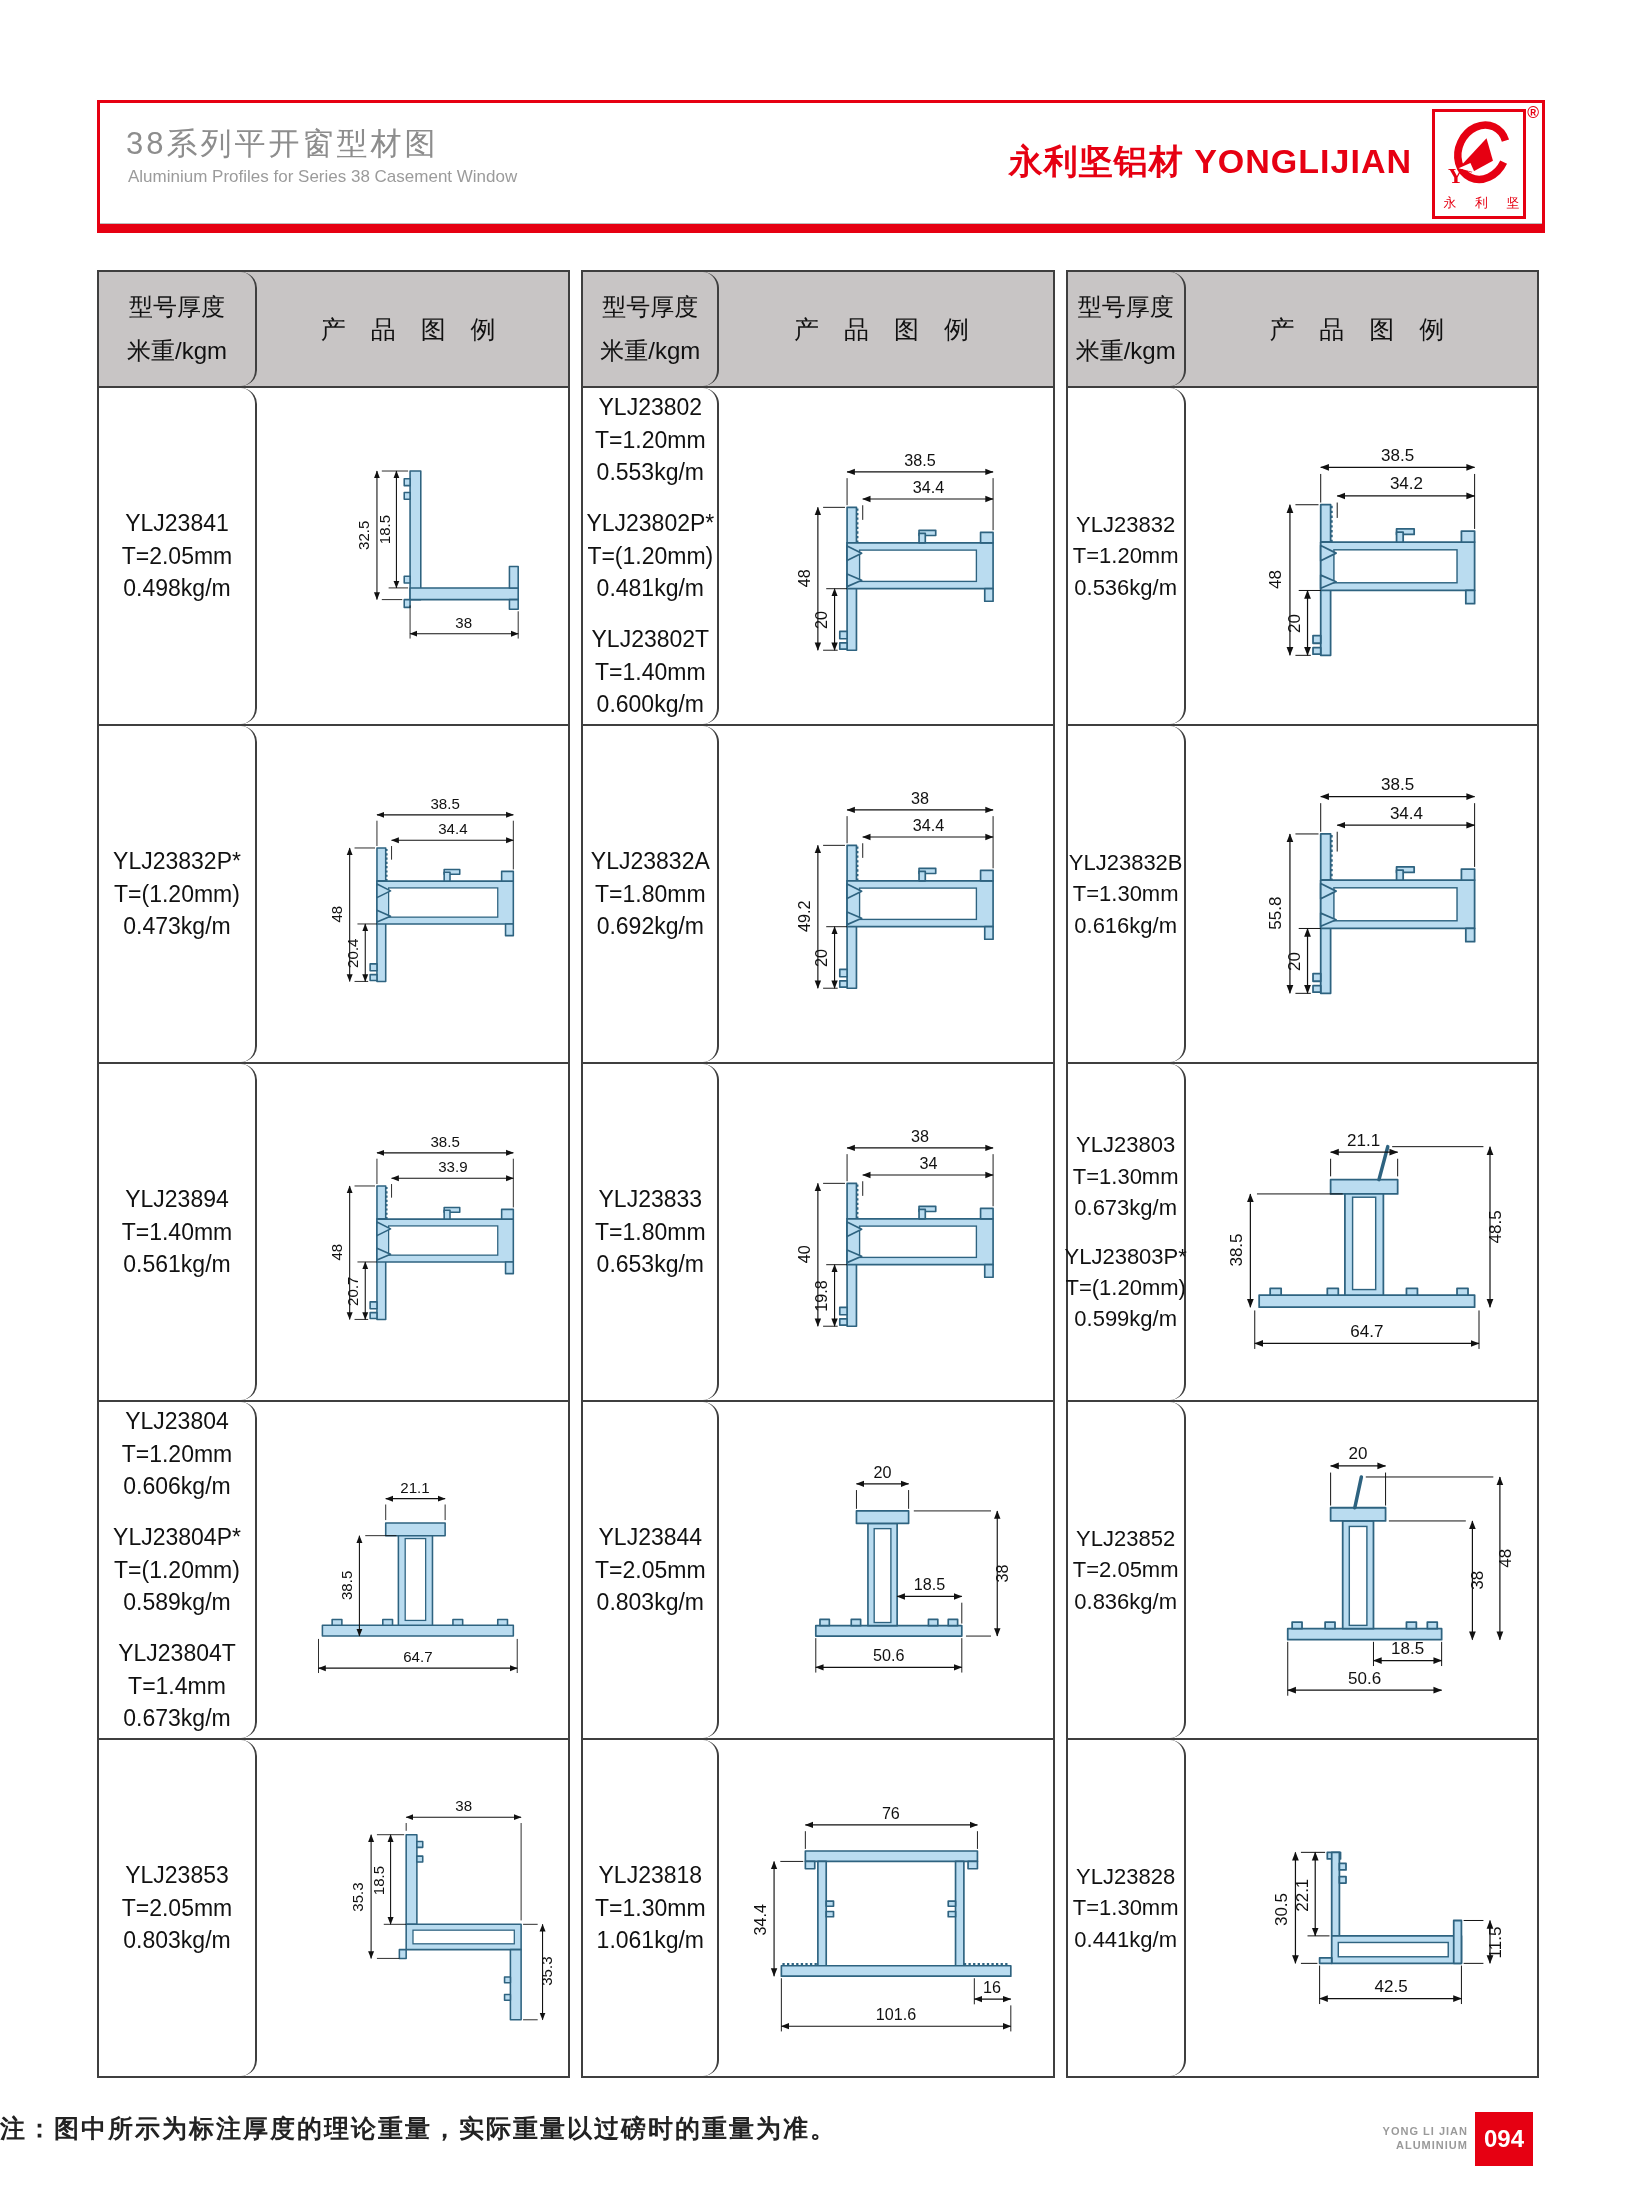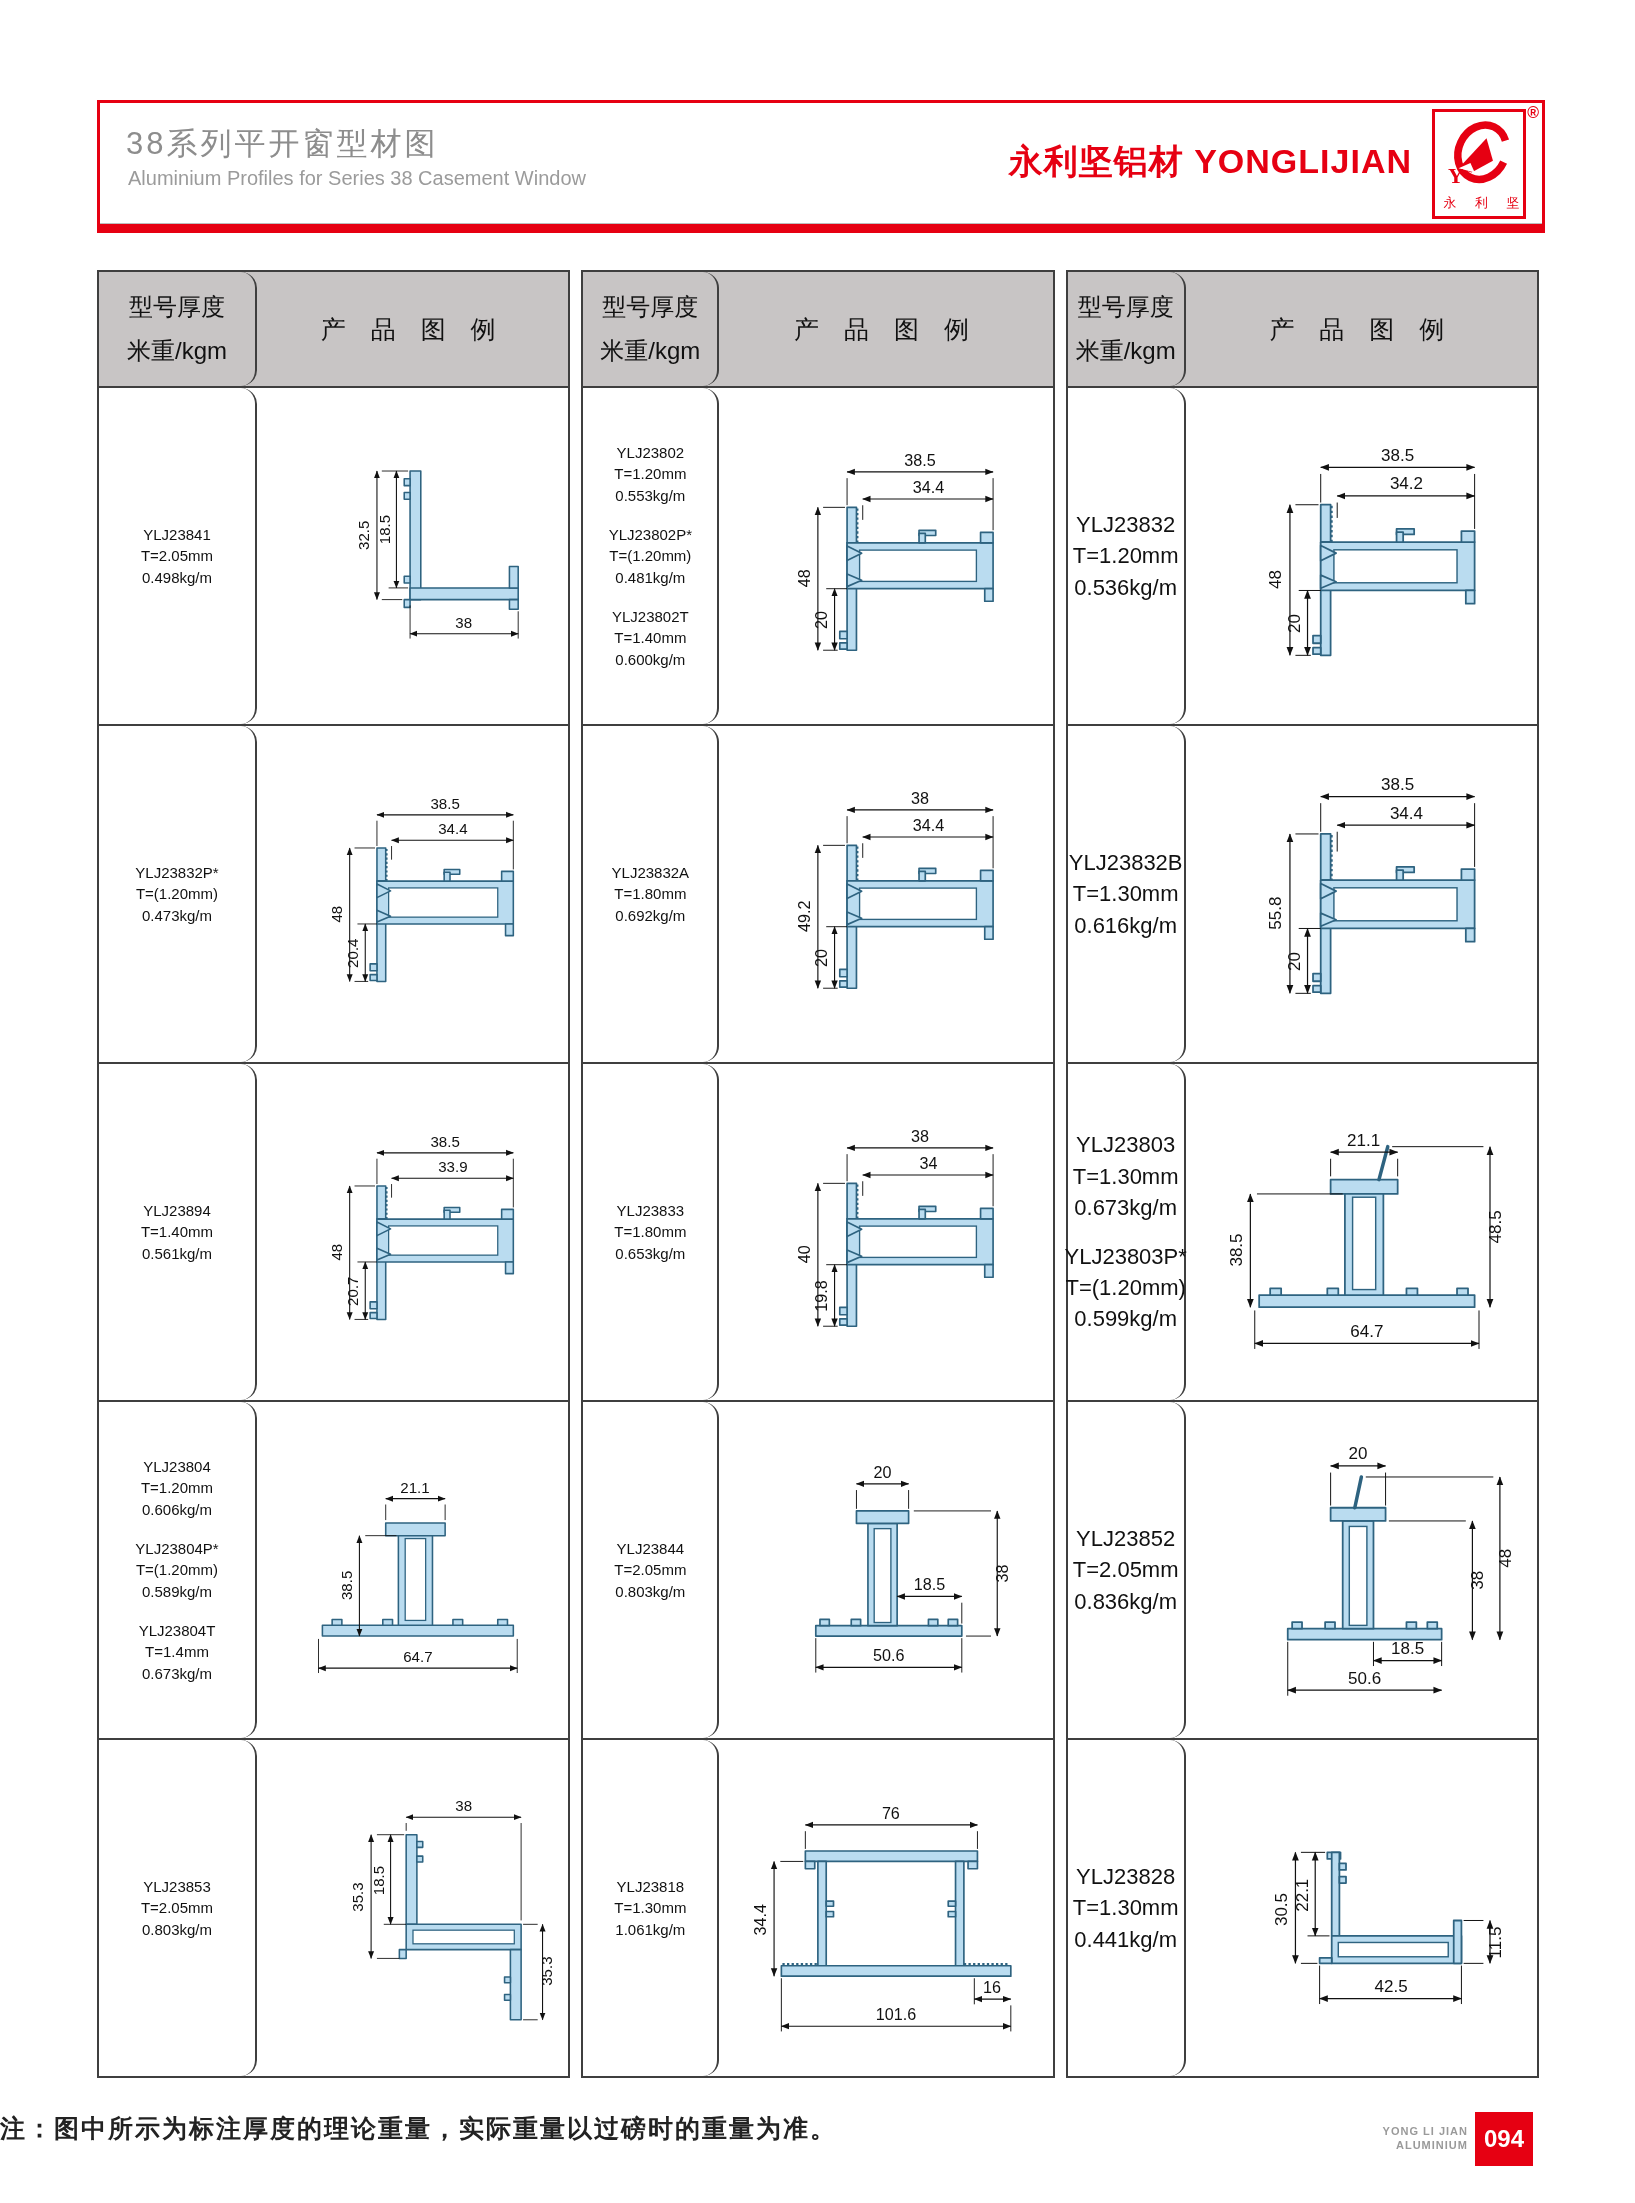--- a/index.html
+++ b/index.html
@@ -4,42 +4,42 @@
 <style>
   html,body{margin:0;padding:0;}
   body{width:1635px;height:2203px;position:relative;background:#fff;
        font-family:"Liberation Sans",sans-serif;color:#1a1a1a;}
 
   
   .header-box{position:absolute;left:97px;top:100px;width:1442px;height:121px;
               border:3px solid #e60012;border-bottom:9px solid #e60012;background:#fff;}
   .hairline{position:absolute;left:0;right:0;bottom:0;height:1px;background:#bdbdbd;}
   .title-zh{position:absolute;left:26px;top:20px;font-size:31px;color:#8d8d8d;letter-spacing:3px;}
-  .title-en{position:absolute;left:28px;top:64px;font-size:20px;color:#9b9b9b;}
+  .title-en{position:absolute;left:28px;top:64px;font-size:17px;color:#9b9b9b;}
   .brand{position:absolute;right:130px;top:36px;font-size:34px;font-weight:bold;color:#e60012;letter-spacing:1px;white-space:nowrap;}
   .logo{position:absolute;right:16px;top:6px;width:88px;height:104px;border:3px solid #e60012;background:#fff;}
   .logo svg{width:100%;height:100%;display:block;}
   .reg{position:absolute;right:-16px;top:-8px;font-size:16px;color:#e60012;font-weight:bold;}
 
   
   .table-wrap{position:absolute;left:97px;top:270px;width:1442px;display:flex;gap:11px;}
   .tgroup{flex:1;border:2px solid #3f3f3f;background:#fff;}
   .g-head{display:flex;height:114px;background:#c8c5c5;border-bottom:2px solid #3f3f3f;}
   .g-row{display:flex;height:336px;border-bottom:2px solid #3f3f3f;}
   .g-row:last-child{border-bottom:none;}
   .lab{border-right:2px solid #3f3f3f;display:flex;flex-direction:column;justify-content:center;
        align-items:center;text-align:center;flex:0 0 auto;border-radius:16px;}
   .g1 .lab{width:156px;}  .g2 .lab{width:134px;}  .g3 .lab{width:116px;}
   .g3 .mline{font-size:22px;}
   .drw{flex:1;display:flex;align-items:center;justify-content:center;overflow:hidden;}
   .drw svg{width:97%;max-height:330px;}
   .hd-lab{display:flex;flex-direction:column;gap:12px;font-size:24px;color:#111;}
   .hd-drw{font-size:25px;letter-spacing:9px;color:#111;}
   .mblock{margin:9px 0;}
-  .mline{font-size:15px;line-height:1.42;color:#111;white-space:nowrap;}
+  .mline{font-size:23px;line-height:1.42;color:#111;white-space:nowrap;}
 
   
   .prf{fill:#badcf0;stroke:#2e6380;stroke-width:1.6;stroke-linejoin:round;}
   .hol{fill:#fff;stroke:#2e6380;stroke-width:1.3;}
   .ser{stroke:#2e6380;stroke-width:2.2;stroke-dasharray:2.2,2.2;fill:none;}
   .pin{stroke:#2e6380;stroke-width:3.2;stroke-linecap:round;}
   .dim{stroke:#111;stroke-width:1.1;}
   .ext{stroke:#111;stroke-width:0.9;}
   text.dt{font-size:15.5px;font-family:"Liberation Sans",sans-serif;fill:#111;text-anchor:middle;}
 

